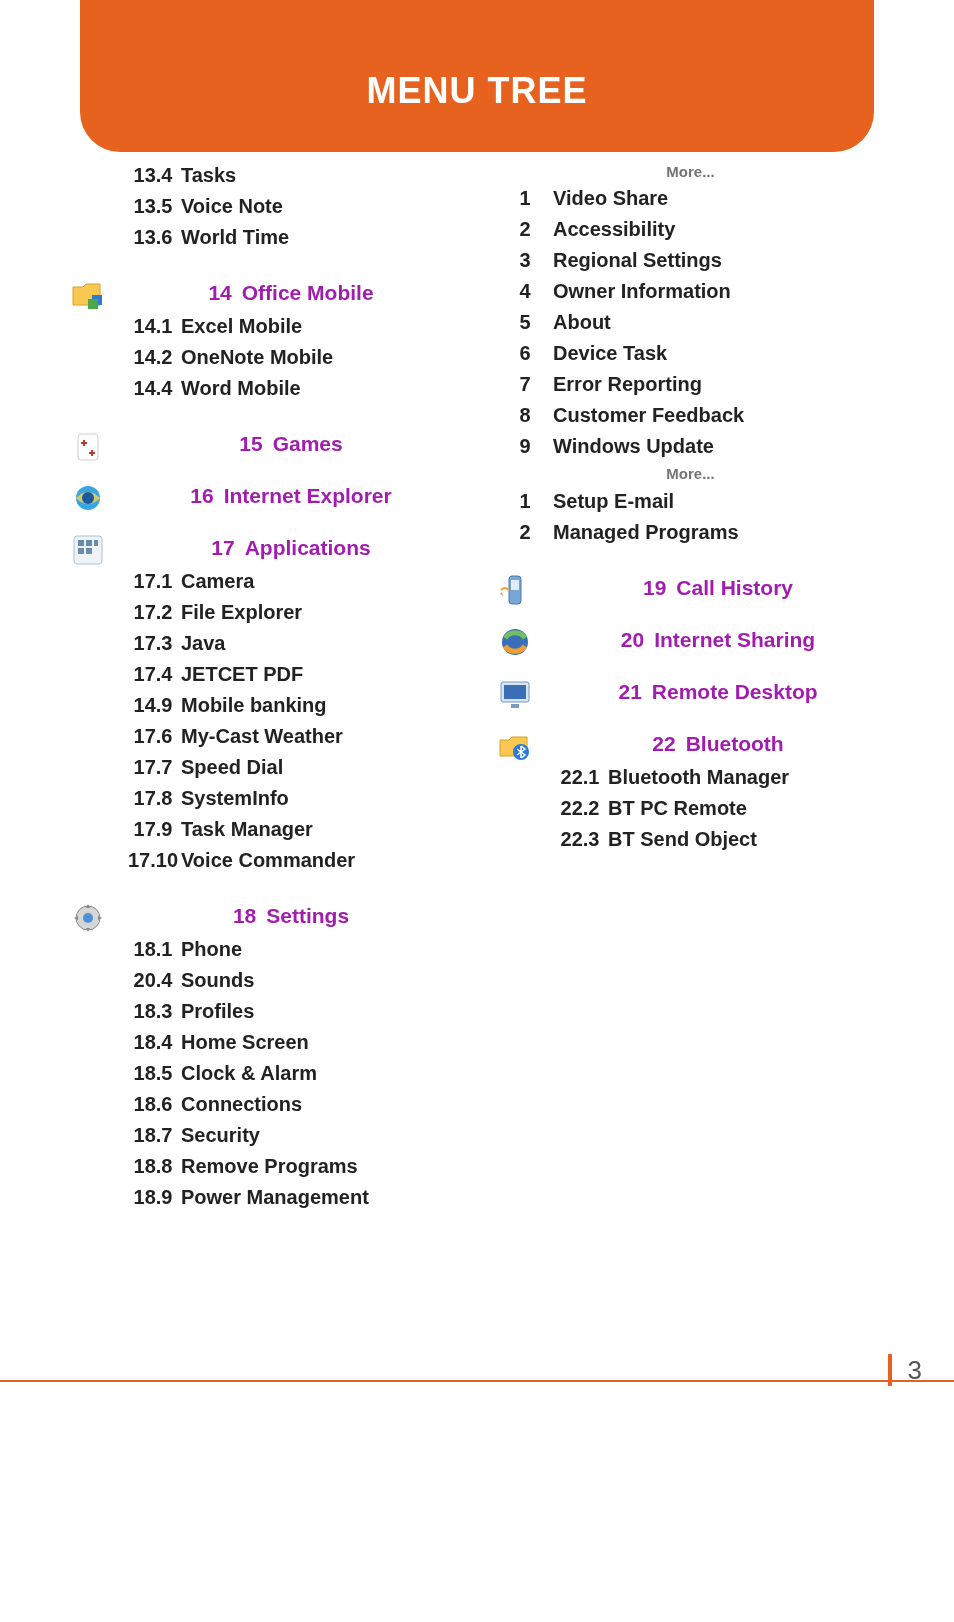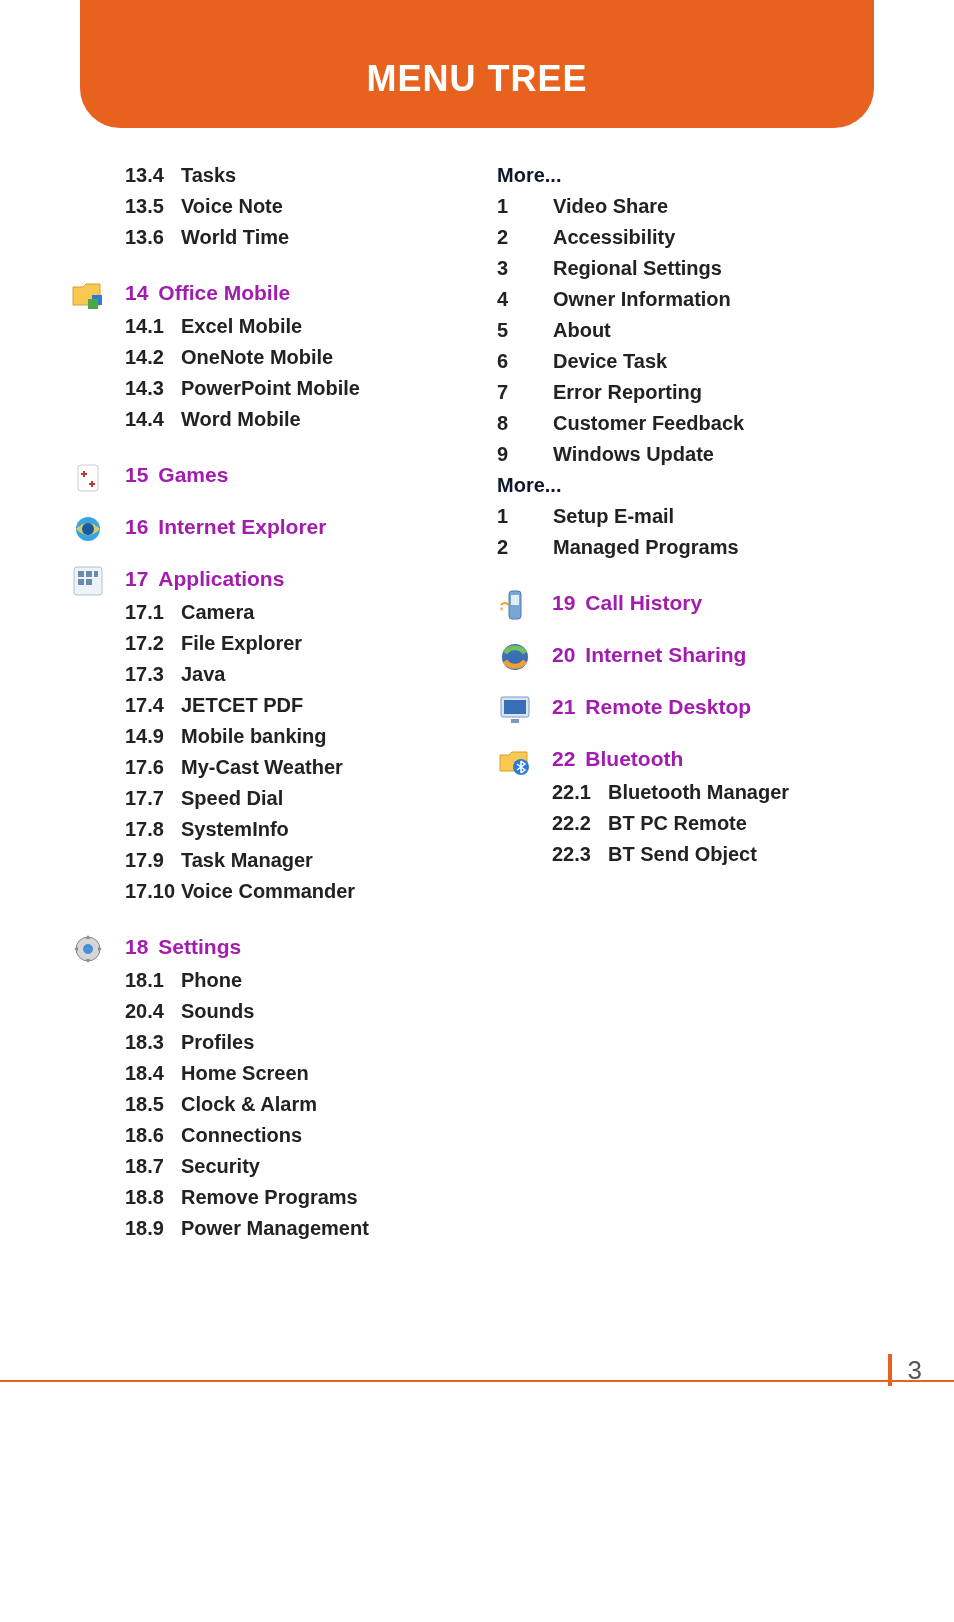--- a/index.html
+++ b/index.html
@@ -8,21 +8,21 @@
       height: 1622px;
       background: #fff;
       font-family: Arial, Helvetica, sans-serif;
       position: relative;
     }
     .header-band {
       position: absolute;
       left: 80px;
       top: 0;
       width: 794px;
-      height: 128px;
+      height: 152px;
       background: #e8621f;
       border-bottom-left-radius: 40px;
       border-bottom-right-radius: 40px;
       display: flex;
       align-items: center;
       justify-content: center;
     }
     .header-title {
       color: #fff;
       font-size: 36px;
@@ -37,20 +37,21 @@
       right: 70px;
       display: flex;
       gap: 40px;
     }
     .col {
       flex: 1;
     }
     .section {
       margin-bottom: 28px;
       position: relative;
+      text-align: center;
     }
     .section-head {
       font-weight: bold;
       font-size: 21px;
       color: #a21caf;
       margin-left: 55px;
       margin-bottom: 6px;
     }
     .section-head .num { margin-right: 10px; }
     .item-row {
@@ -64,23 +65,23 @@
     .item-row .num { width: 56px; flex-shrink: 0; }
     .icon {
       position: absolute;
       left: 0;
       top: -4px;
       width: 40px;
       height: 40px;
     }
     .more-label {
       margin-left: 55px;
-      font-size: 20px;
+      font-size: 15px;
       font-weight: bold;
-      color: #0f172a;
+      color: #737373;
       line-height: 1.55;
     }
     .footer-line {
       position: absolute;
       bottom: 240px;
       left: 0;
       right: 0;
       height: 2px;
       background: #e8621f;
     }
@@ -137,24 +138,20 @@
           </svg>
       </span>
       <div class="section-head"><span class="num">14</span><span>Office Mobile</span></div>
       <div class="item-row">
           <span class="num">14.1</span>
           <span>Excel Mobile</span>
         </div>
       <div class="item-row">
           <span class="num">14.2</span>
           <span>OneNote Mobile</span>
-        </div>
-      <div class="item-row">
-          <span class="num">14.3</span>
-          <span>PowerPoint Mobile</span>
         </div>
       <div class="item-row">
           <span class="num">14.4</span>
           <span>Word Mobile</span>
         </div>
     </div>
 
     <div class="section">
       <span class="icon">
         <svg class="ic" viewBox="0 0 36 36">

